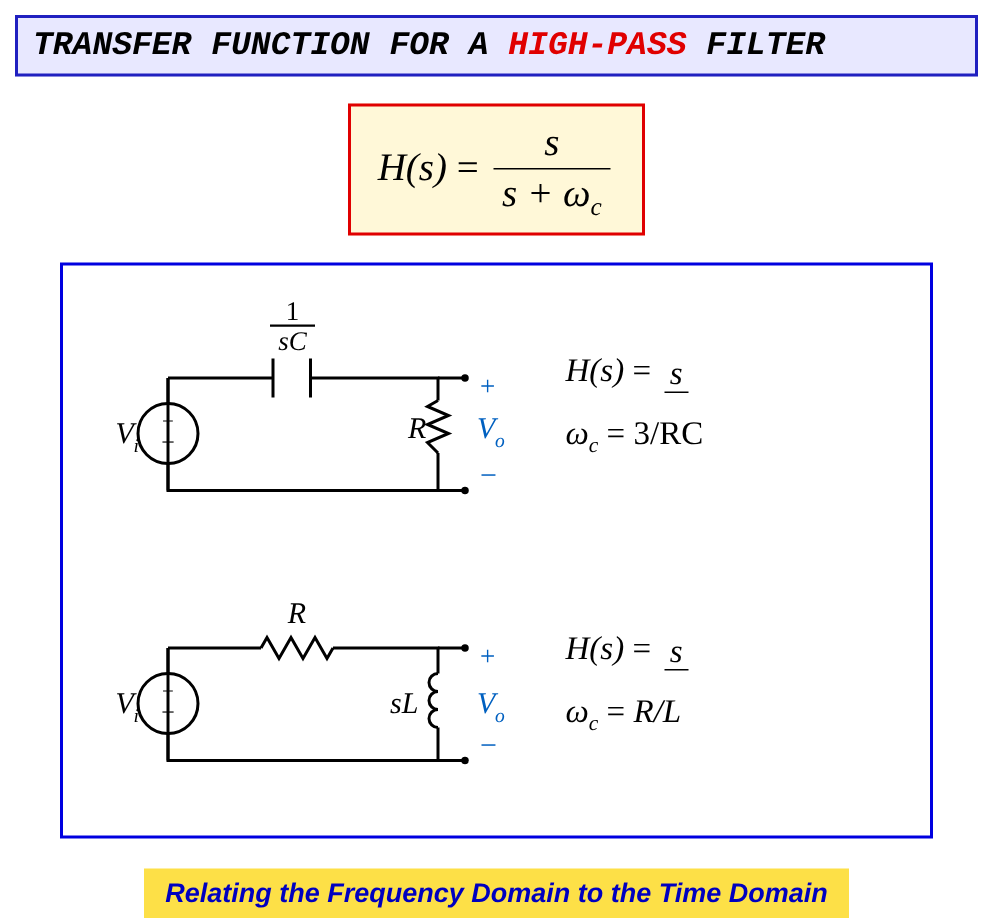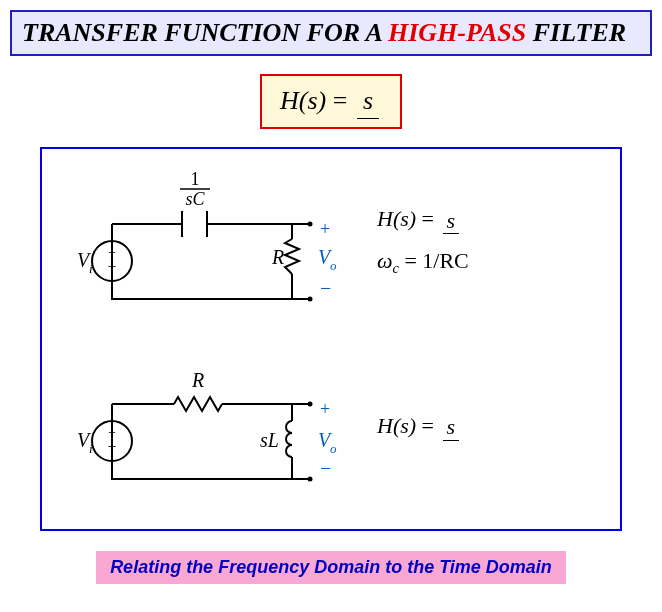--- a/index.html
+++ b/index.html
@@ -10,24 +10,24 @@
     width: 662px;
     box-sizing: border-box;
   }
   .title-box {
     border: 2px solid #2020c0;
     background: #e8e8ff;
     padding: 6px 10px;
     margin-bottom: 18px;
   }
   .title-text {
-    font-family: Liberation Serif, serif;
+    font-family: Liberation Mono, monospace;
     font-weight: bold;
     font-style: italic;
-    font-size: 26px;
+    font-size: 22px;
     color: #000;
     white-space: nowrap;
     margin-top: 24px;
   }
   .title-text .highlight {
     color: #e00000;
   }
   .formula-box {
     border: 2px solid #e00000;
     background: #fff8d8;
@@ -97,21 +97,21 @@
   .circuit-math .frac .num,
   .circuit-math .frac .den {
     padding: 0 4px;
   }
   .footer-row {
     text-align: center;
     margin-top: 10px;
   }
   .footer-box {
     display: inline-block;
-    background: #f9a8d4;
+    background: #fde047;
     padding: 6px 14px;
     font-family: Arial, sans-serif;
     font-weight: bold;
     font-style: italic;
     color: #0000c0;
     font-size: 18px;
   }
   .upright {
     font-style: normal;
   }
@@ -134,20 +134,23 @@
   <span class="title-text">
     <span>TRANSFER FUNCTION FOR A </span><span class="highlight">HIGH-PASS</span><span> FILTER</span>
   </span>
 </div>
 
 <div class="formula-row">
   <div class="formula-box">
     <span class="math">
       <span>H(s)</span><span class="upright"> = </span><span class="frac">
         <span class="num">s</span>
+        <span class="den">
+          <span>s + </span><span>ω</span><span class="sub">c</span>
+        </span>
       </span>
     </span>
   </div>
 </div>
 
 <div class="diagram-box">
 
   <div class="circuit-row">
     <svg class="circuit-svg" width="290" height="160" viewBox="0 0 290 160">
       <g stroke="#000" stroke-width="2" fill="none">
@@ -195,21 +198,21 @@
       <text x="258" y="126" font-size="20" class="n blue">−</text>
     </svg>
 
     <div class="circuit-math">
       <div class="line">
         <span>H(s)</span><span class="upright"> = </span><span class="frac">
           <span class="num">s</span>
         </span>
       </div>
       <div class="line">
-        <span>ω</span><span class="sub">c</span><span class="upright"> = </span><span class="upright">1/RC</span>
+        <span>ω</span><span class="sub">c</span><span class="upright"> = </span><span class="upright">3/RC</span>
       </div>
     </div>
   </div>
 
   <div class="circuit-row">
     <svg class="circuit-svg" width="290" height="150" viewBox="0 0 290 150">
       <g stroke="#000" stroke-width="2" fill="none">
 
         <path d="M50 45 L50 120 L230 120 L230 98"></path>
         <path d="M50 45 L112 45"></path>
@@ -243,20 +246,23 @@
       <text x="258" y="56" font-size="18" class="n blue">+</text>
       <text x="258" y="116" font-size="20" class="n blue">−</text>
     </svg>
 
     <div class="circuit-math">
       <div class="line">
         <span>H(s)</span><span class="upright"> = </span><span class="frac">
           <span class="num">s</span>
         </span>
       </div>
+      <div class="line">
+        <span>ω</span><span class="sub">c</span><span class="upright"> = </span><span>R/L</span>
+      </div>
     </div>
   </div>
 
 </div>
 
 <div class="footer-row">
   <span class="footer-box">Relating the Frequency Domain to the Time Domain</span>
 </div>
 
 </body></html>

